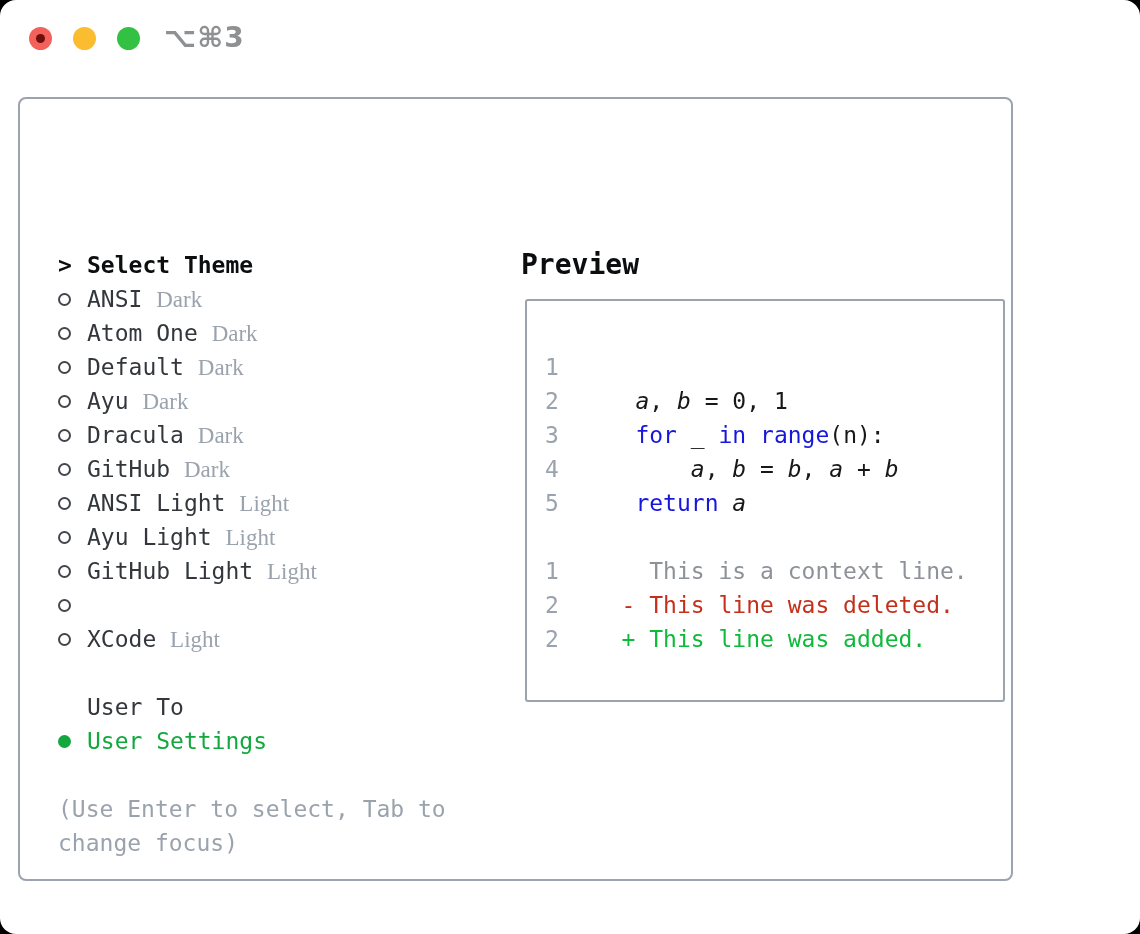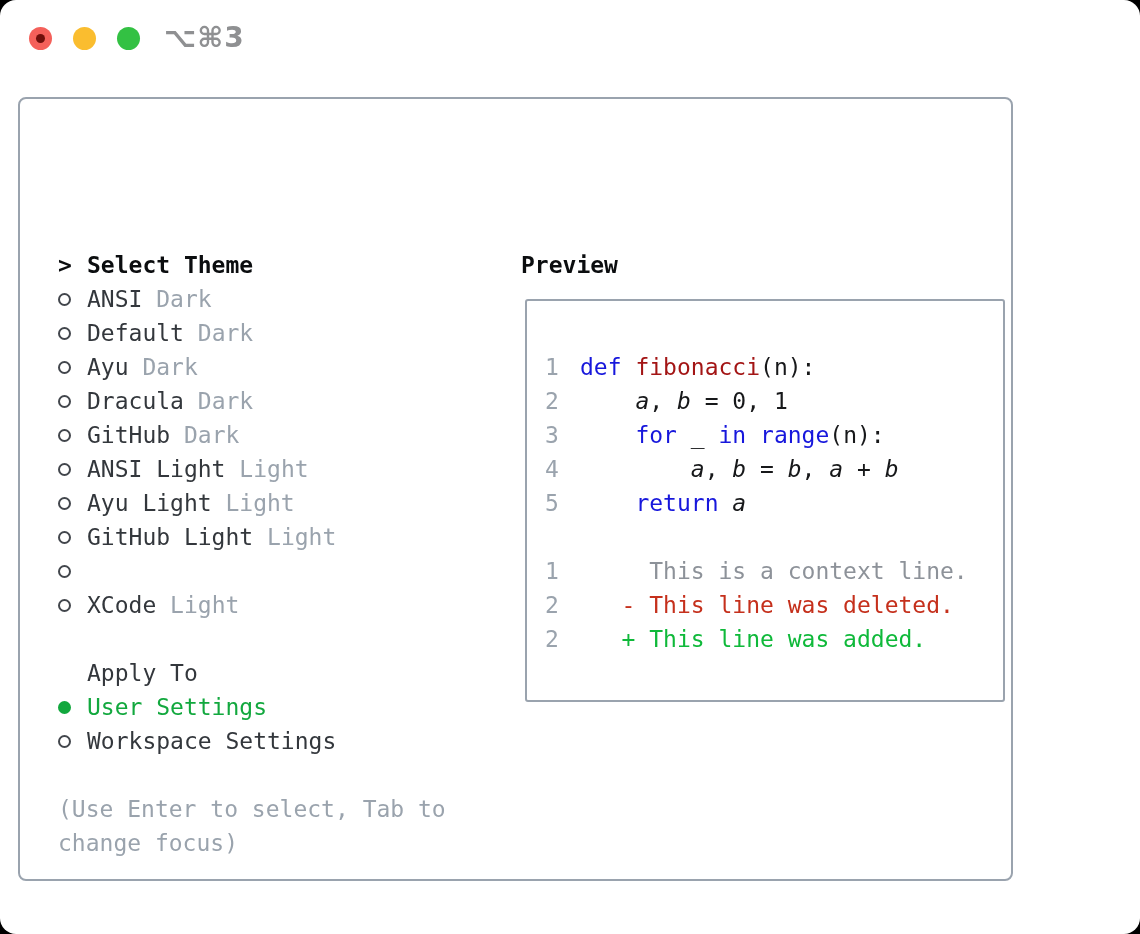--- a/index.html
+++ b/index.html
@@ -49,28 +49,28 @@
   .row{height:34px;display:flex;align-items:center;}
   .row.spacer{height:34px;}
   .mark{width:29px;flex:0 0 29px;display:flex;align-items:center;}
   .chevtxt{font-weight:bold;color:var(--header-black);}
   .dot{width:13px;height:13px;border:2px solid #42464c;border-radius:50%;box-sizing:border-box;background:transparent;}
   .dot.sel{background:var(--accent-green);border-color:var(--accent-green);}
   .txtwrap{white-space:pre;}
   .hdrtxt{font-weight:bold;color:var(--header-black);}
   .nm{color:var(--text-dark);margin-top:24px;}
   .item.selected .nm{color:var(--accent-green);}
-  .vr{color:var(--muted-gray);}
+  .vr{color:var(--muted-gray);font-family:Liberation Serif, serif;}
   .opt{color:var(--text-dark);}
   .item.selected .opt{color:var(--accent-green);}
   .hint{height:34px;line-height:34px;color:var(--muted-gray);white-space:pre;}
   
   .prevtitle{
     position:absolute;left:501px;top:149px;height:34px;line-height:34px;
-    font-size:23px;font-weight:bold;color:var(--header-black);
+    font-size:28px;font-weight:bold;color:var(--header-black);
   }
   .prevbox{
     position:absolute;left:505px;top:200px;width:476px;height:399px;
     border:2px solid var(--border-gray);border-radius:3px;background:#fff;
     box-sizing:content-box;overflow:hidden;
   }
   .codepane{padding:49px 0 0 18px;font-size:23px;line-height:34px;}
   .ln{display:inline-block;width:35px;flex:0 0 35px;color:var(--muted-gray);}
   .code{white-space:pre;color:#17181a;}
   .tok-kw{color:var(--keyword-blue);}
@@ -105,20 +105,26 @@
           <div class="row item">
             <span class="mark">
               <span class="dot"></span>
             </span>
             <span class="txtwrap"><span class="nm">ANSI</span> <span class="vr">Dark</span></span>
           </div>
           <div class="row item">
             <span class="mark">
               <span class="dot"></span>
             </span>
+            <span class="txtwrap"><span class="nm">Atom One</span> <span class="vr">Dark</span></span>
+          </div>
+          <div class="row item">
+            <span class="mark">
+              <span class="dot"></span>
+            </span>
             <span class="txtwrap"><span class="nm">Default</span> <span class="vr">Dark</span></span>
           </div>
           <div class="row item">
             <span class="mark">
               <span class="dot"></span>
             </span>
             <span class="txtwrap"><span class="nm">Ayu</span> <span class="vr">Dark</span></span>
           </div>
           <div class="row item">
             <span class="mark">
@@ -158,49 +164,42 @@
           <div class="row item">
             <span class="mark">
               <span class="dot"></span>
             </span>
             <span class="txtwrap"><span class="nm">XCode</span> <span class="vr">Light</span></span>
           </div>
         </div>
       <div class="row spacer"></div>
       <div class="row">
         <span class="mark"></span>
-        <span class="txtwrap">Apply To</span>
+        <span class="txtwrap">User To</span>
       </div>
       <div id="apply-items">
           <div class="row item selected">
             <span class="mark">
               <span class="dot sel"></span>
             </span>
             <span class="txtwrap"><span class="opt">User Settings</span></span>
-          </div>
-          <div class="row item">
-            <span class="mark">
-              <span class="dot"></span>
-            </span>
-            <span class="txtwrap"><span class="opt">Workspace Settings</span></span>
           </div>
         </div>
       <div class="row spacer"></div>
       <div id="hints">
           <div class="hint">(Use Enter to select, Tab to</div>
           <div class="hint">change focus)</div>
         </div>
     </div>
 
     <div class="prevtitle">Preview</div>
     <div class="prevbox">
       <div class="codepane" id="codepane">
           <div class="row">
             <span class="ln">1</span>
-            <span class="code"><span class="tok-kw">def</span><span> </span><span class="tok-fn">fibonacci</span><span>(n):</span></span>
           </div>
           <div class="row">
             <span class="ln">2</span>
             <span class="code"><span>    </span><span class="tok-v">a</span><span>, </span><span class="tok-v">b</span><span> = 0, 1</span></span>
           </div>
           <div class="row">
             <span class="ln">3</span>
             <span class="code"><span>    </span><span class="tok-kw">for</span><span> _ </span><span class="tok-kw">in</span><span> </span><span class="tok-kw">range</span><span>(n):</span></span>
           </div>
           <div class="row">

